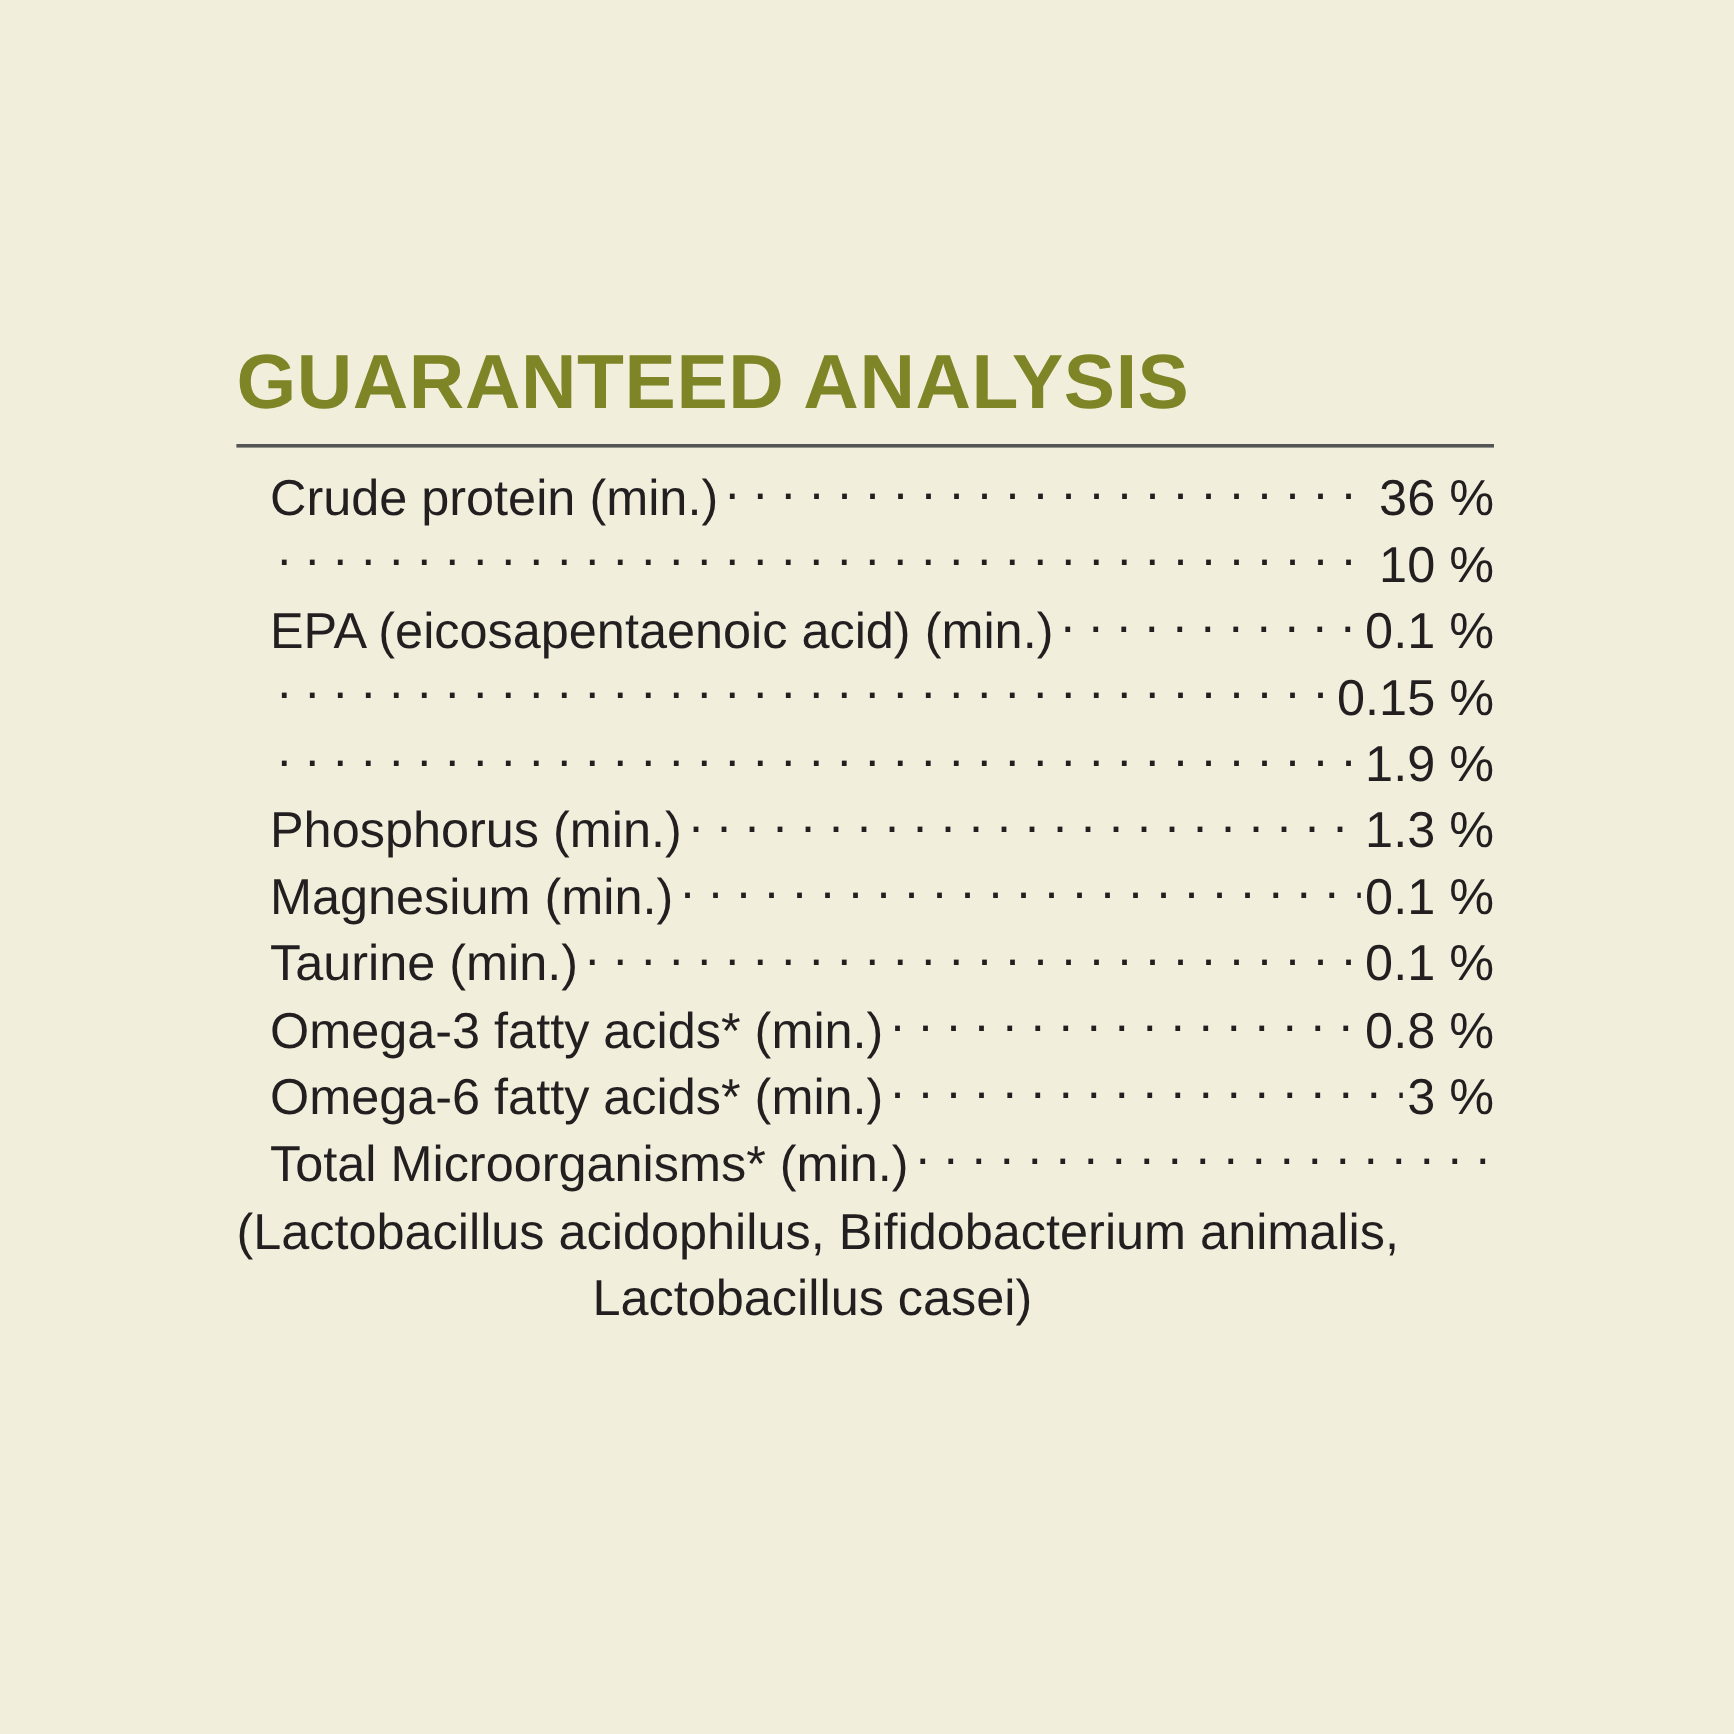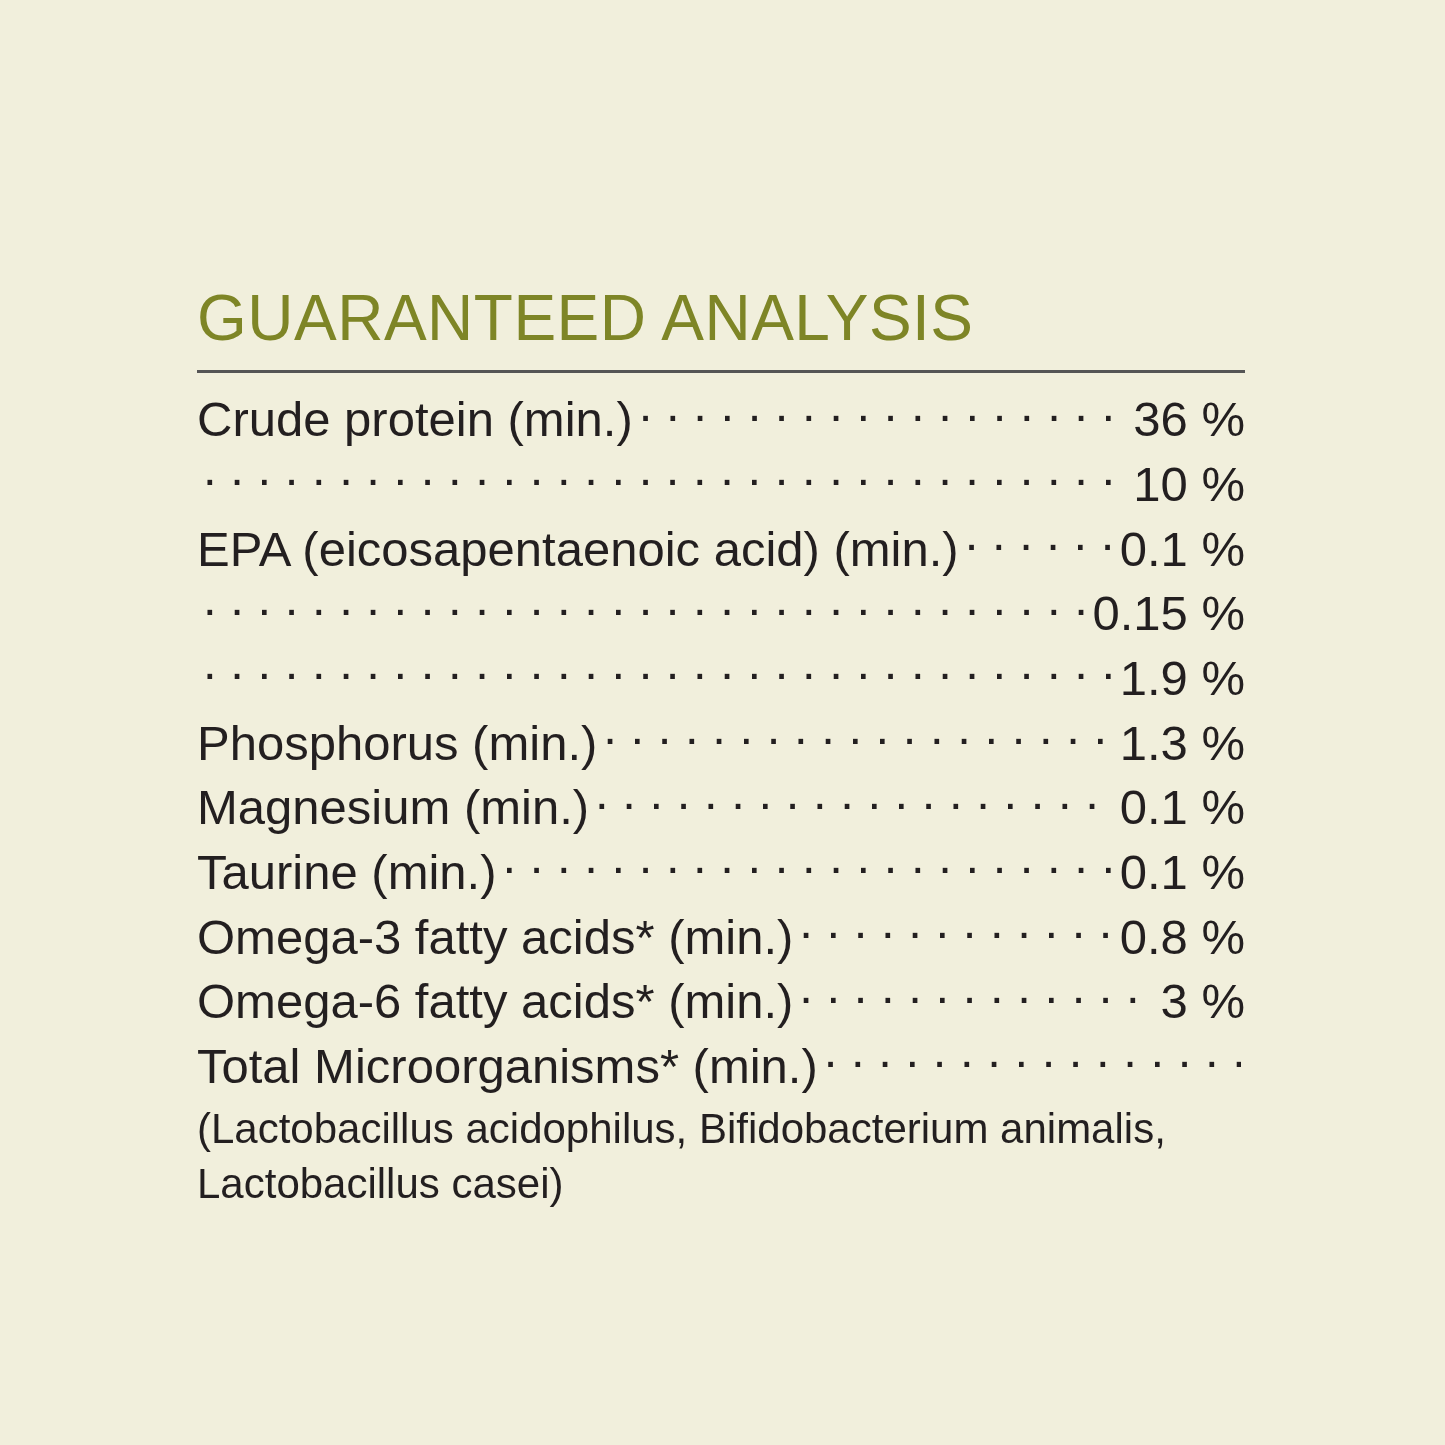--- a/index.html
+++ b/index.html
@@ -14,43 +14,44 @@
     overflow: hidden;
   }
   .panel {
     position: absolute;
     left: 197px;
     top: 285px;
     width: 1048px;
   }
   .ga-title {
     font-size: 64px;
-    font-weight: normal;
+    font-weight: bold;
     color: #7e8526;
     letter-spacing: 0.5px;
     line-height: 1.05;
     margin: 0 0 18px 0;
     font-family: "Liberation Sans", sans-serif;
   }
   .rule {
     height: 3px;
     background: #555555;
     width: 100%;
     margin-bottom: 14px;
   }
   .rows {
     width: 100%;
   }
   .row {
     display: flex;
     align-items: baseline;
-    font-size: 49px;
+    font-size: 42px;
     color: #231f20;
     line-height: 1.32;
     white-space: nowrap;
+    margin-left: 28px;
   }
   .row .label {
     flex: 0 0 auto;
   }
   .row .leader {
     flex: 1 1 auto;
     overflow: hidden;
     margin: 0 4px 0 6px;
     position: relative;
     height: 1em;
@@ -70,20 +71,21 @@
   }
   .note {
     font-size: 42px;
     color: #231f20;
     line-height: 1.32;
     margin-top: 2px;
     max-width: 960px;
   }
   .note div {
     white-space: nowrap;
+    text-align: center;
   }
 </style>
 </head>
 <body>
 
 <div class="panel">
   <h1 class="ga-title">GUARANTEED ANALYSIS</h1>
   <div class="rule"></div>
   <div class="rows">
 

